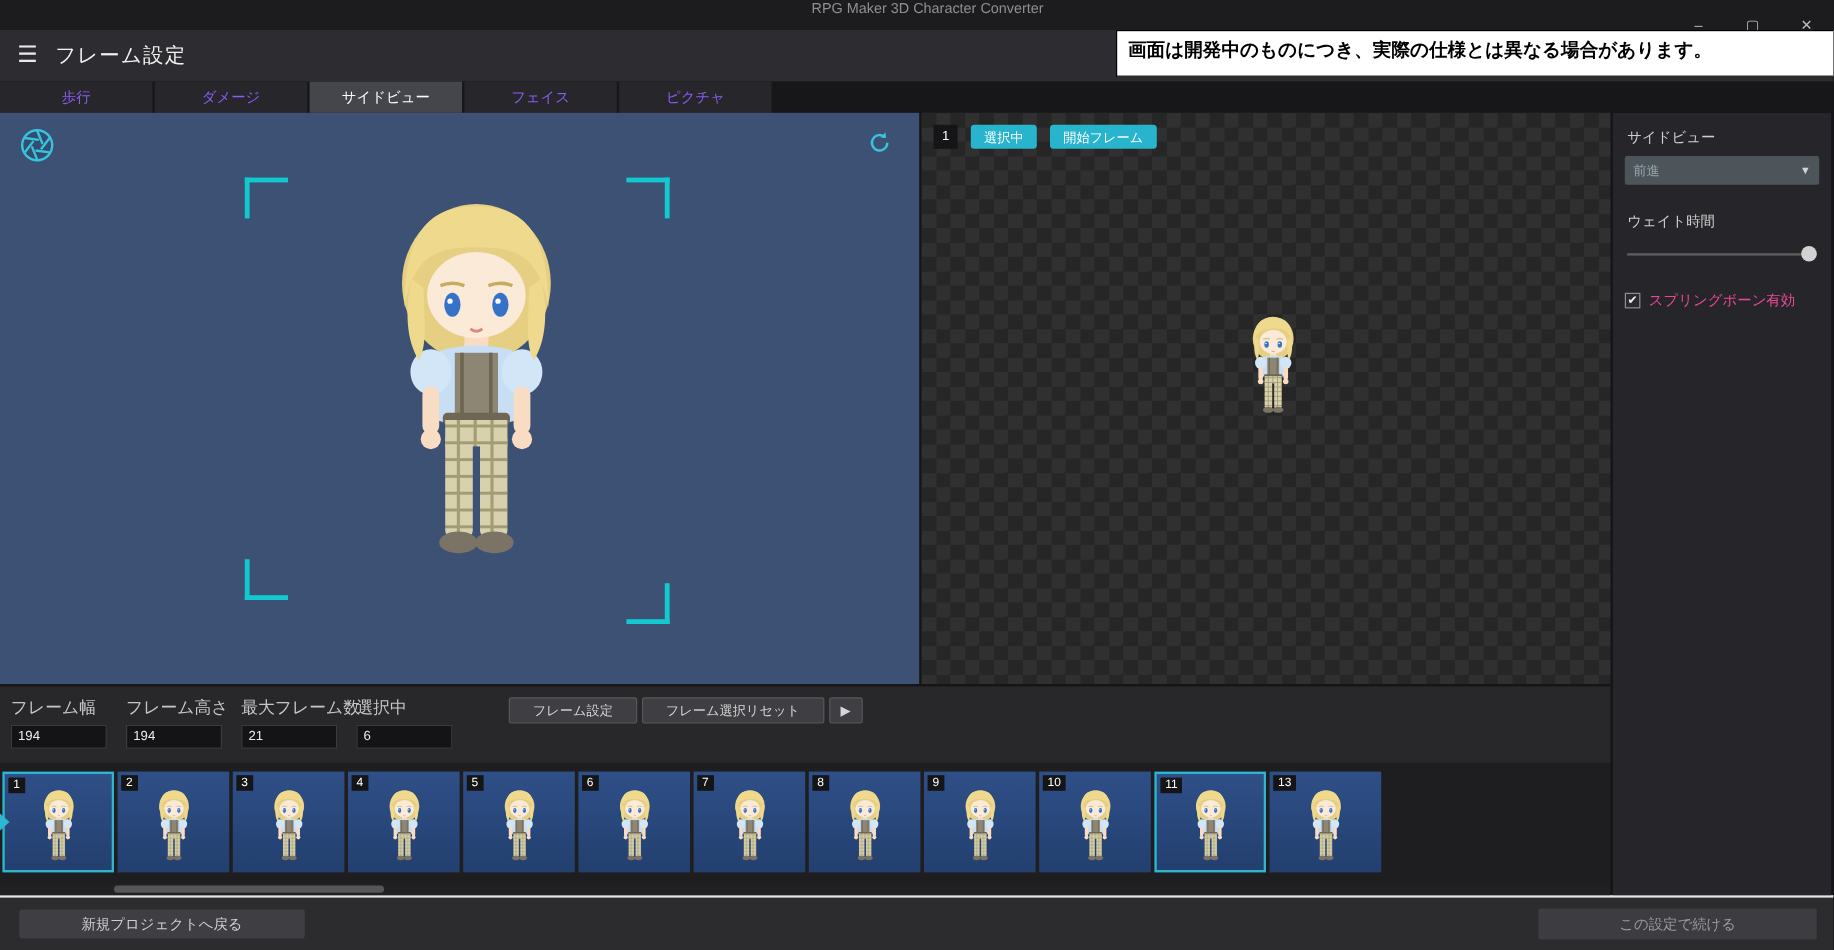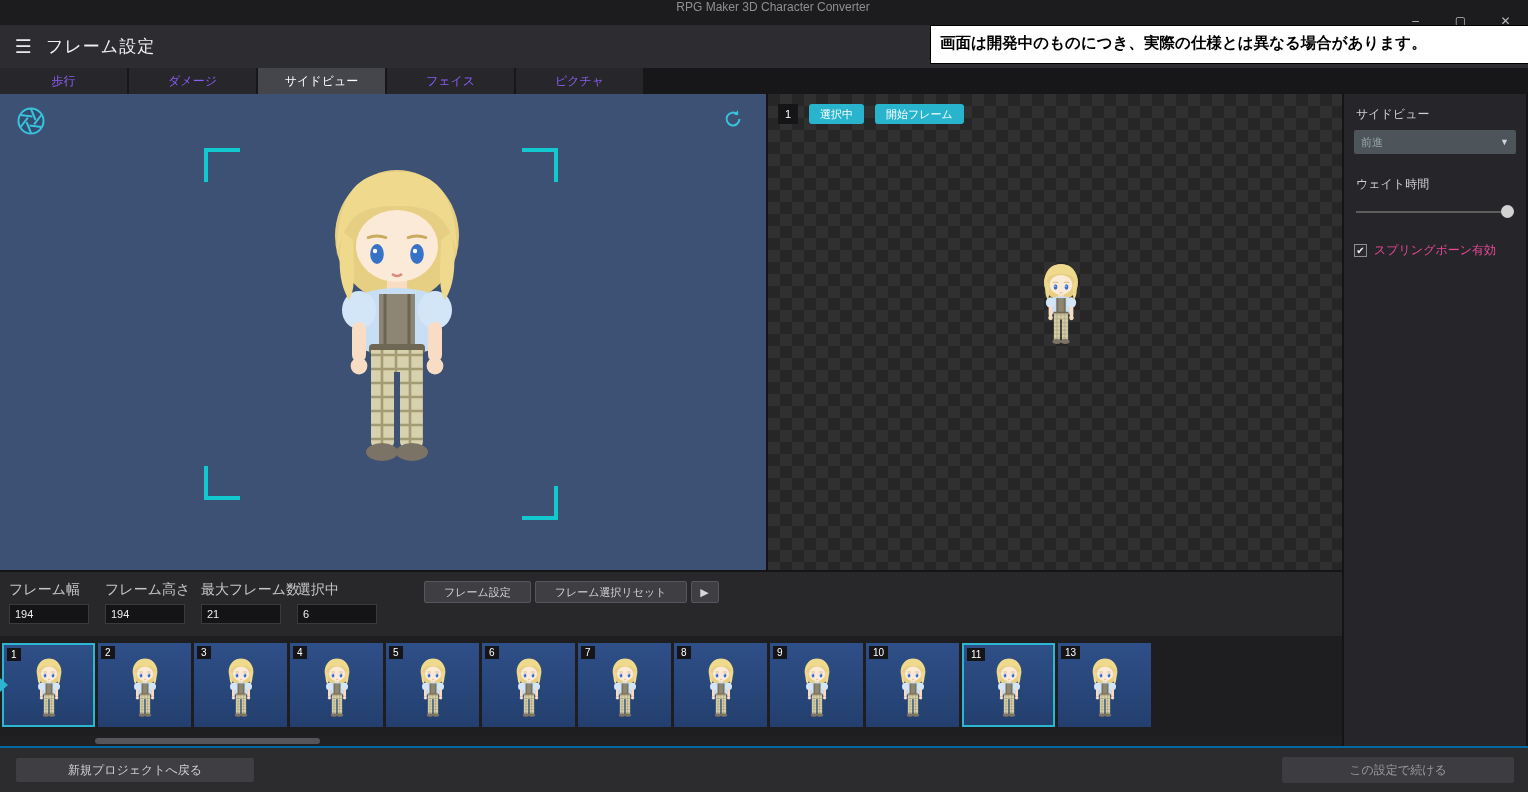--- a/index.html
+++ b/index.html
@@ -105,21 +105,21 @@
   .film-indicator { position:absolute; left:0; top:42px; width:0; height:0; z-index:3;
                     border-top:7px solid transparent; border-bottom:7px solid transparent;
                     border-left:8px solid #2cb6cf; }
 
   
   .hscroll { height:10px; background:#202023; position:relative; }
   .hscroll-thumb { position:absolute; left:95px; top:2px; width:225px; height:6px; background:#55555a;
                    border-radius:3px; cursor:default; }
 
   
-  .bottombar { height:46px; background:#2c2c2f; border-top:2px solid #0369a1; display:flex;
+  .bottombar { height:46px; background:#2c2c2f; border-top:2px solid #e5e5e5; display:flex;
                align-items:center; padding:0 14px 0 16px; }
   .back-btn { width:238px; height:24px; background:#3e3e43; border:none; border-radius:2px;
               color:#cfcfcf; font-size:12px; cursor:default; font-family:inherit; }
   .continue-btn { margin-left:auto; width:232px; height:26px; background:#3c3c41; border:none;
                   border-radius:2px; color:#9a9a9e; font-size:12px; cursor:default; font-family:Liberation Sans, sans-serif; }
 
   svg.icon { display:block; }
 </style>
 </head>
 <body>

